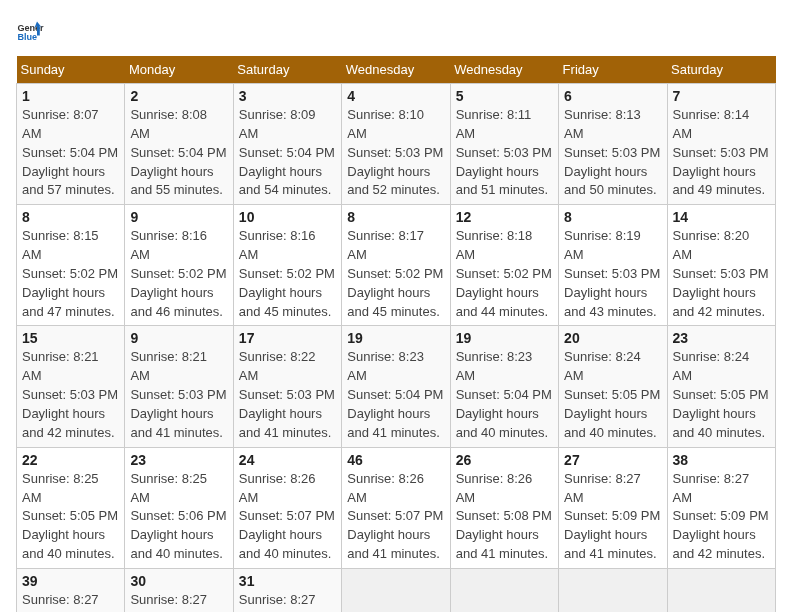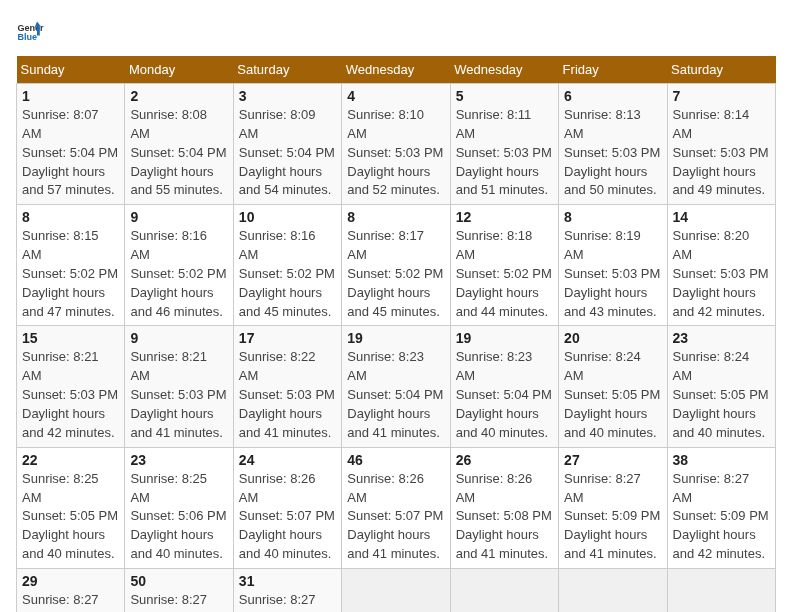--- a/index.html
+++ b/index.html
@@ -226,25 +226,25 @@
           <span class="day-num">27</span>
           <div class="day-info">Sunrise: 8:27 AM<br>Sunset: 5:09 PM<br>Daylight hours<br>and 41 minutes.</div>
         </td>
         <td>
           <span class="day-num">38</span>
           <div class="day-info">Sunrise: 8:27 AM<br>Sunset: 5:09 PM<br>Daylight hours<br>and 42 minutes.</div>
         </td>
       </tr>
       <tr>
         <td>
-          <span class="day-num">29</span>
+          <span class="day-num">39</span>
           <div class="day-info">Sunrise: 8:27 AM<br>Sunset: 5:10 PM<br>Daylight hours<br>and 42 minutes.</div>
         </td>
         <td>
-          <span class="day-num">50</span>
+          <span class="day-num">30</span>
           <div class="day-info">Sunrise: 8:27 AM<br>Sunset: 5:11 PM<br>Daylight hours<br>and 43 minutes.</div>
         </td>
         <td>
           <span class="day-num">31</span>
           <div class="day-info">Sunrise: 8:27 AM<br>Sunset: 5:12 PM<br>Daylight hours<br>and 44 minutes.</div>
         </td>
         <td class="empty-cell"></td>
         <td class="empty-cell"></td>
         <td class="empty-cell"></td>
         <td class="empty-cell"></td>

